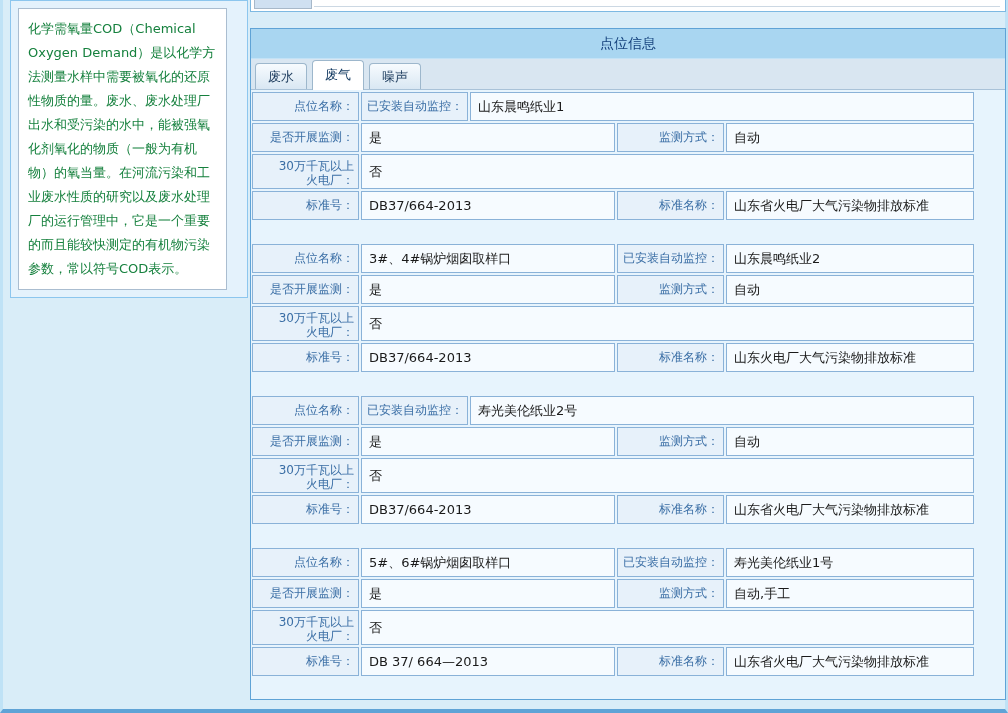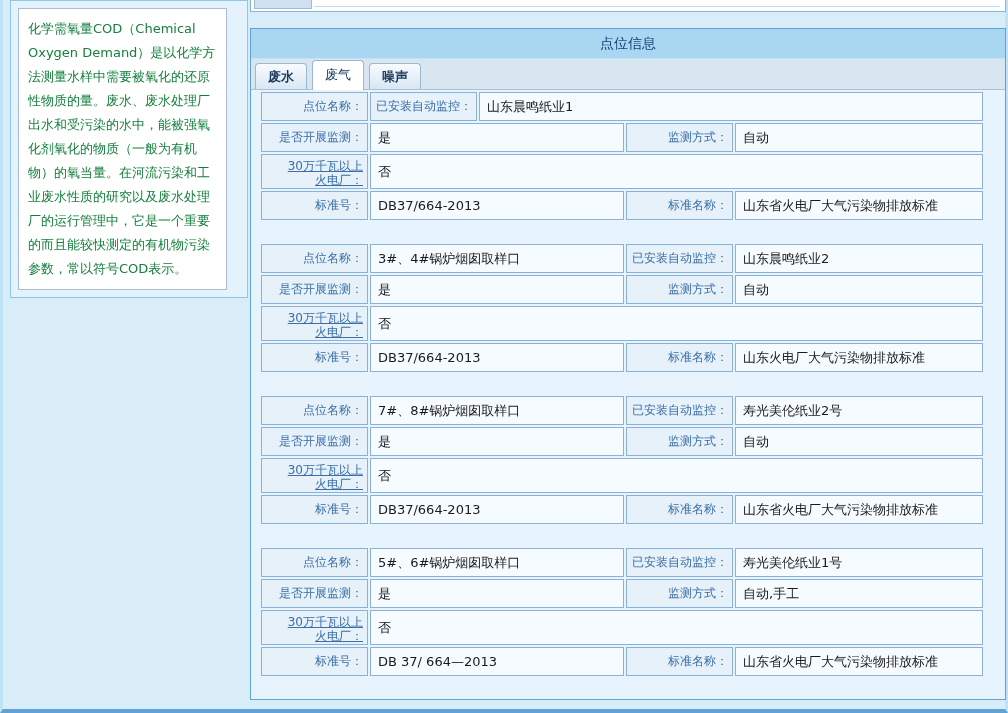--- a/index.html
+++ b/index.html
@@ -56,50 +56,50 @@
   }
   .tabstrip {
     height:31px; background:#d9e6f1; border-bottom:1px solid #a9c2d8;
     display:flex; align-items:flex-end; padding-left:4px; gap:5px; box-sizing:border-box;
   }
   .tab {
     height:26px; line-height:25px; min-width:52px; text-align:center;
     font-size:13px; color:#1b3a5c;
     background:linear-gradient(#f7fbfe,#d9e7f3);
     border:1px solid #9db7cc; border-bottom:none;
-    border-radius:4px 4px 0 0; padding:0 8px; box-sizing:border-box; cursor:pointer;font-weight:bold;
+    border-radius:4px 4px 0 0; padding:0 8px; box-sizing:border-box; cursor:pointer;
   }
   .tab.active {
     background:var(--active-tab-bg,#ffffff); font-weight:normal;
     height:30px; line-height:28px; margin-bottom:-1px; color:#10375f;
   }
   .content { flex:1; display:flex; flex-direction:column; padding:2px 0 0 1px; overflow:hidden; }
 
-  .ptable { width:722px; margin:0 0 22px 9px; }
+  .ptable { width:722px; margin:0 0 22px 0; }
   .ptable:last-of-type { margin-bottom:0; }
   .prow { display:flex; gap:2px; margin-bottom:2px; }
   .prow.h { height:29px; }
   .prow.plant { height:35px; }
   .cell {
     box-sizing:border-box; border:1px solid #8ab2d8;
     display:flex; align-items:center; overflow:hidden; white-space:nowrap;
   }
   .cell.label {
     width:107px; background:var(--label-cell-bg,#e7f1fa);
     color:var(--label-text,#3a6ea5); font-size:12px;
     justify-content:flex-end; padding-right:4px;
   }
   .cell.value {
     background:var(--value-cell-bg,#f6fbff); color:#1a1a1a;
     font-size:13px; padding-left:7px;
   }
   .v1 { width:254px; }
   .l2 { width:106px; }
   .v2 { flex:1; }
-  .plant-label { display:block; padding-top:3px; line-height:14px; text-align:right;text-decoration:underline; }
+  .plant-label { display:block; padding-top:3px; line-height:14px; text-align:right; }
   .plant-label span { display:block; }
 </style>
 </head>
 <body>
 
 <div class="page">
 
   <div class="sidebar-panel">
     <div class="sidebar-body">化学需氧量COD（Chemical Oxygen Demand）是以化学方法测量水样中需要被氧化的还原性物质的量。废水、废水处理厂出水和受污染的水中，能被强氧化剂氧化的物质（一般为有机物）的氧当量。在河流污染和工业废水性质的研究以及废水处理厂的运行管理中，它是一个重要的而且能较快测定的有机物污染参数，常以符号COD表示。</div>
   </div>
@@ -175,21 +175,20 @@
           <div class="cell label">标准号：</div>
           <div class="cell value v1">DB37/664-2013</div>
           <div class="cell label l2">标准名称：</div>
           <div class="cell value v2">山东火电厂大气污染物排放标准</div>
         </div>
       </div>
 
       <div class="ptable">
         <div class="prow h">
           <div class="cell label">点位名称：</div>
-          <div class="cell value v1">7#、8#锅炉烟囱取样口</div>
           <div class="cell label l2">已安装自动监控：</div>
           <div class="cell value v2">寿光美伦纸业2号</div>
         </div>
         <div class="prow h">
           <div class="cell label">是否开展监测：</div>
           <div class="cell value v1">是</div>
           <div class="cell label l2">监测方式：</div>
           <div class="cell value v2">自动</div>
         </div>
         <div class="prow plant">

